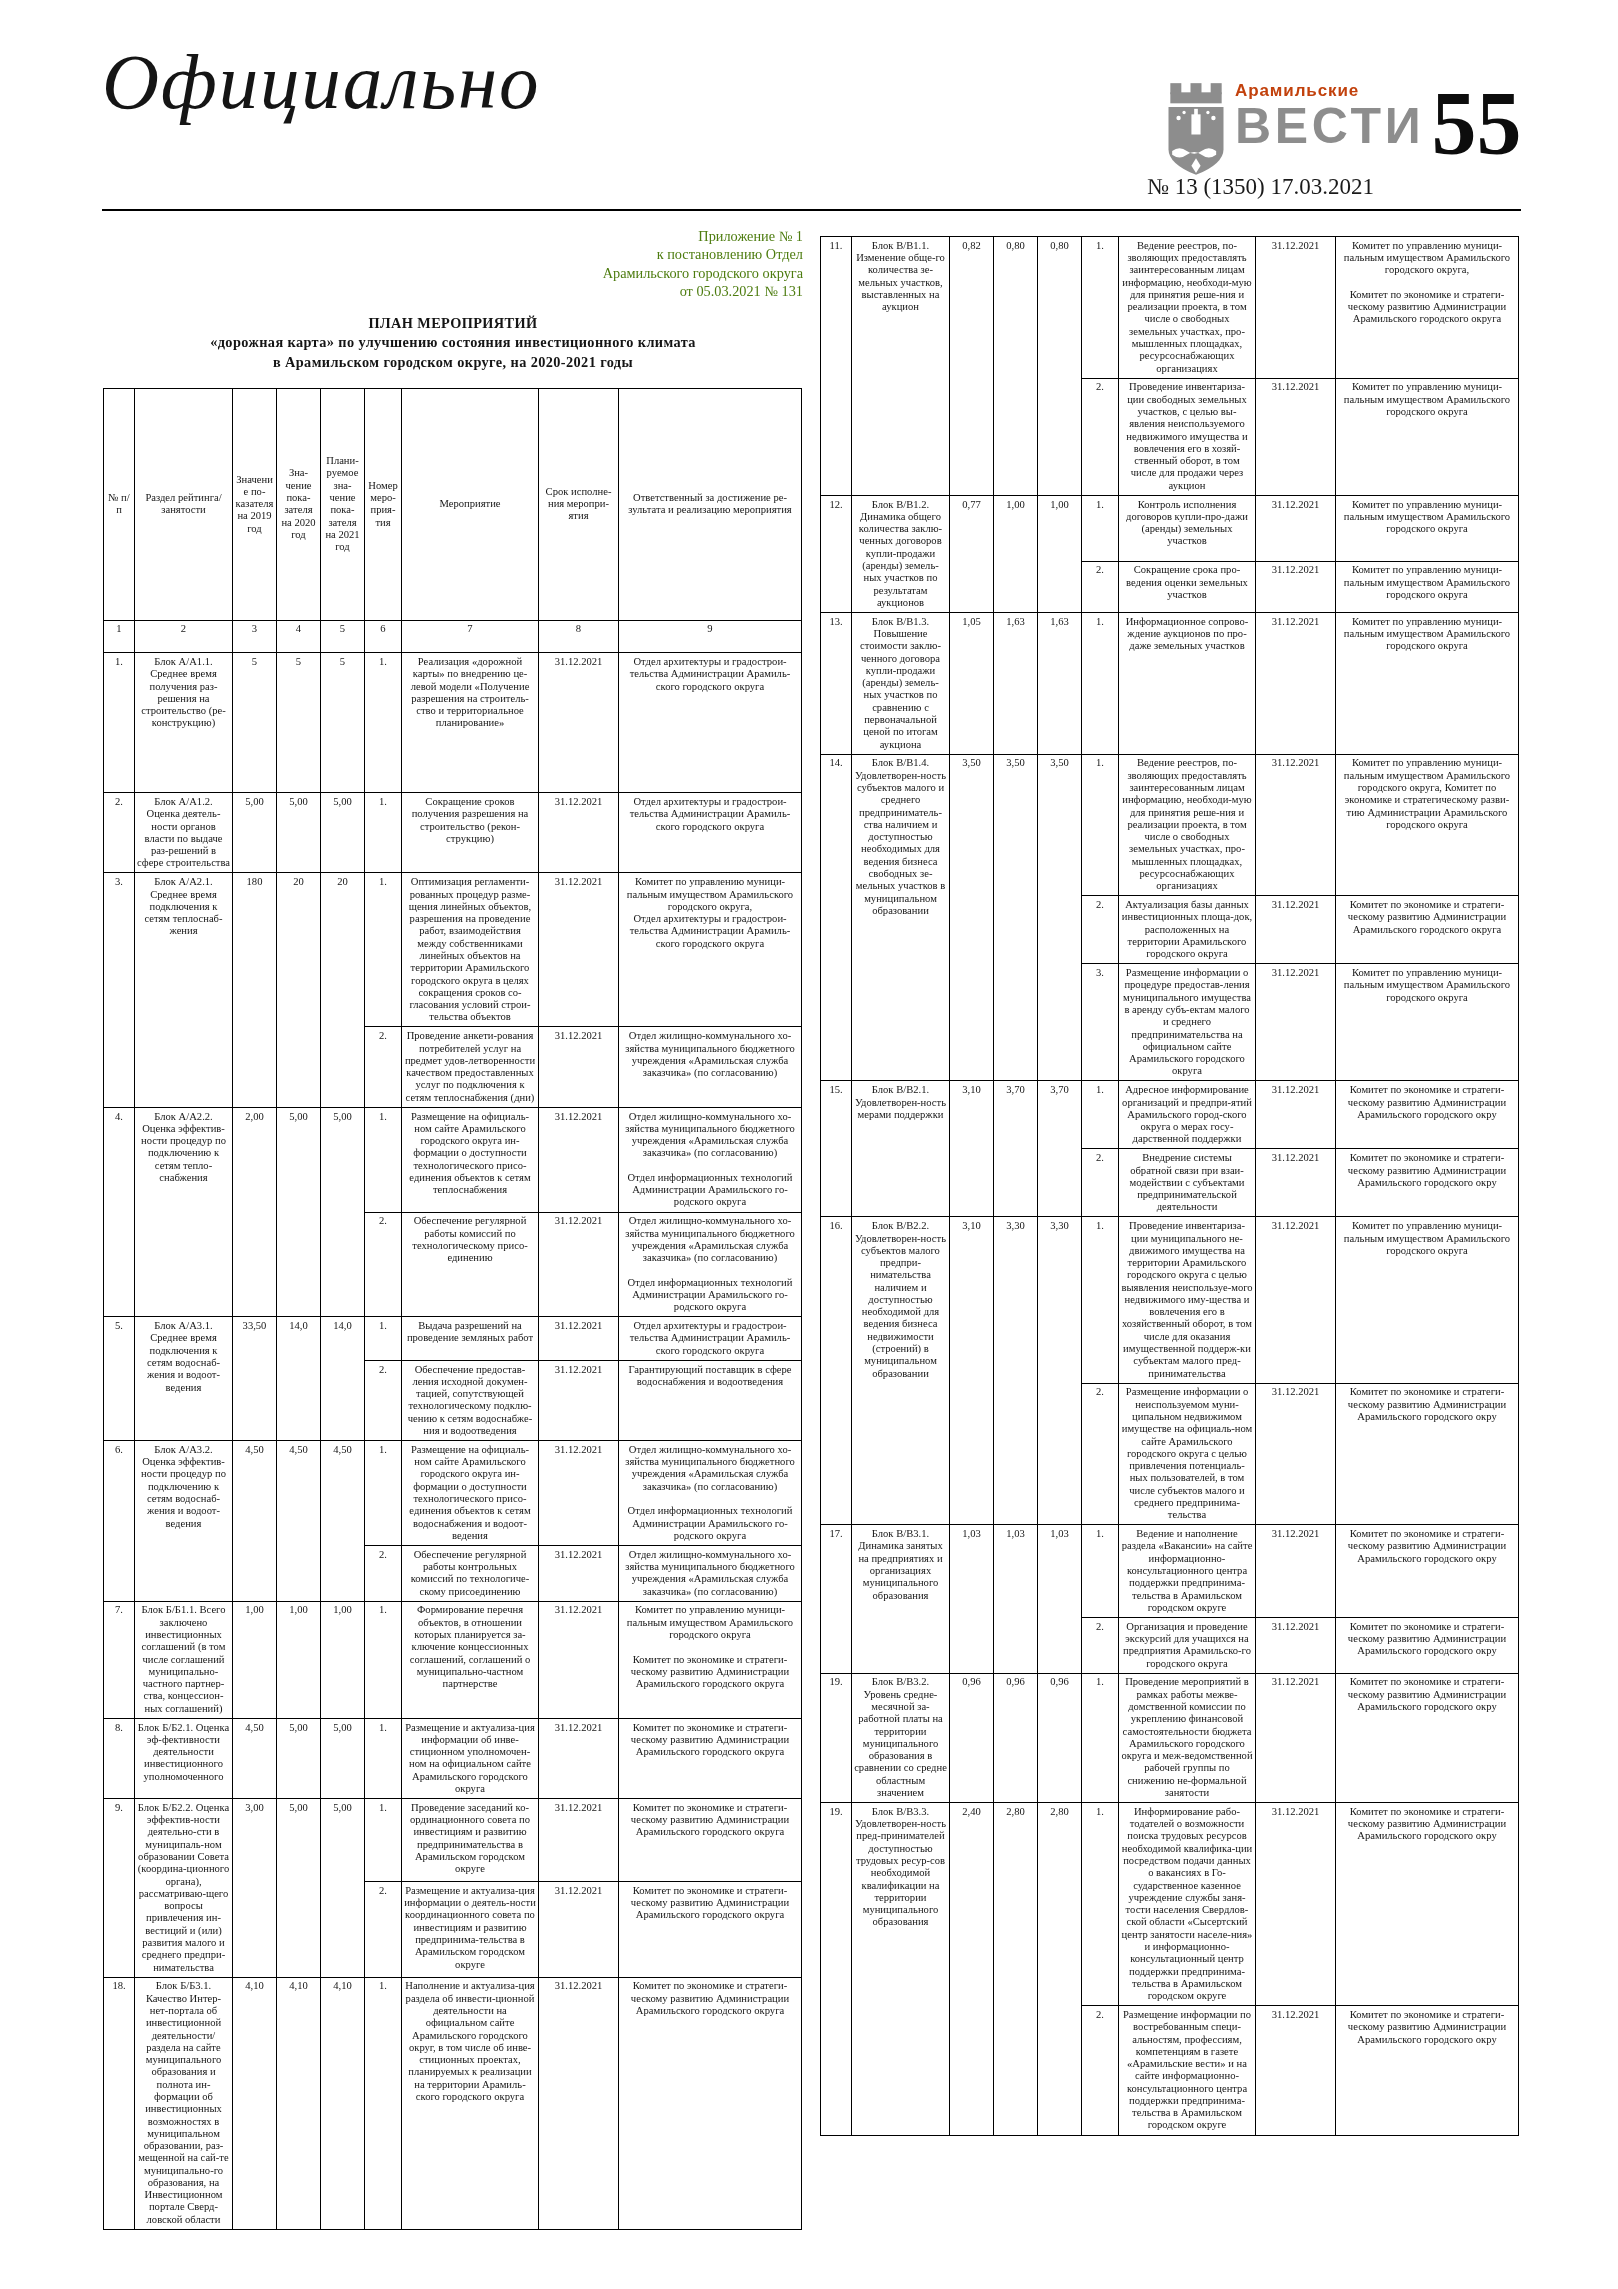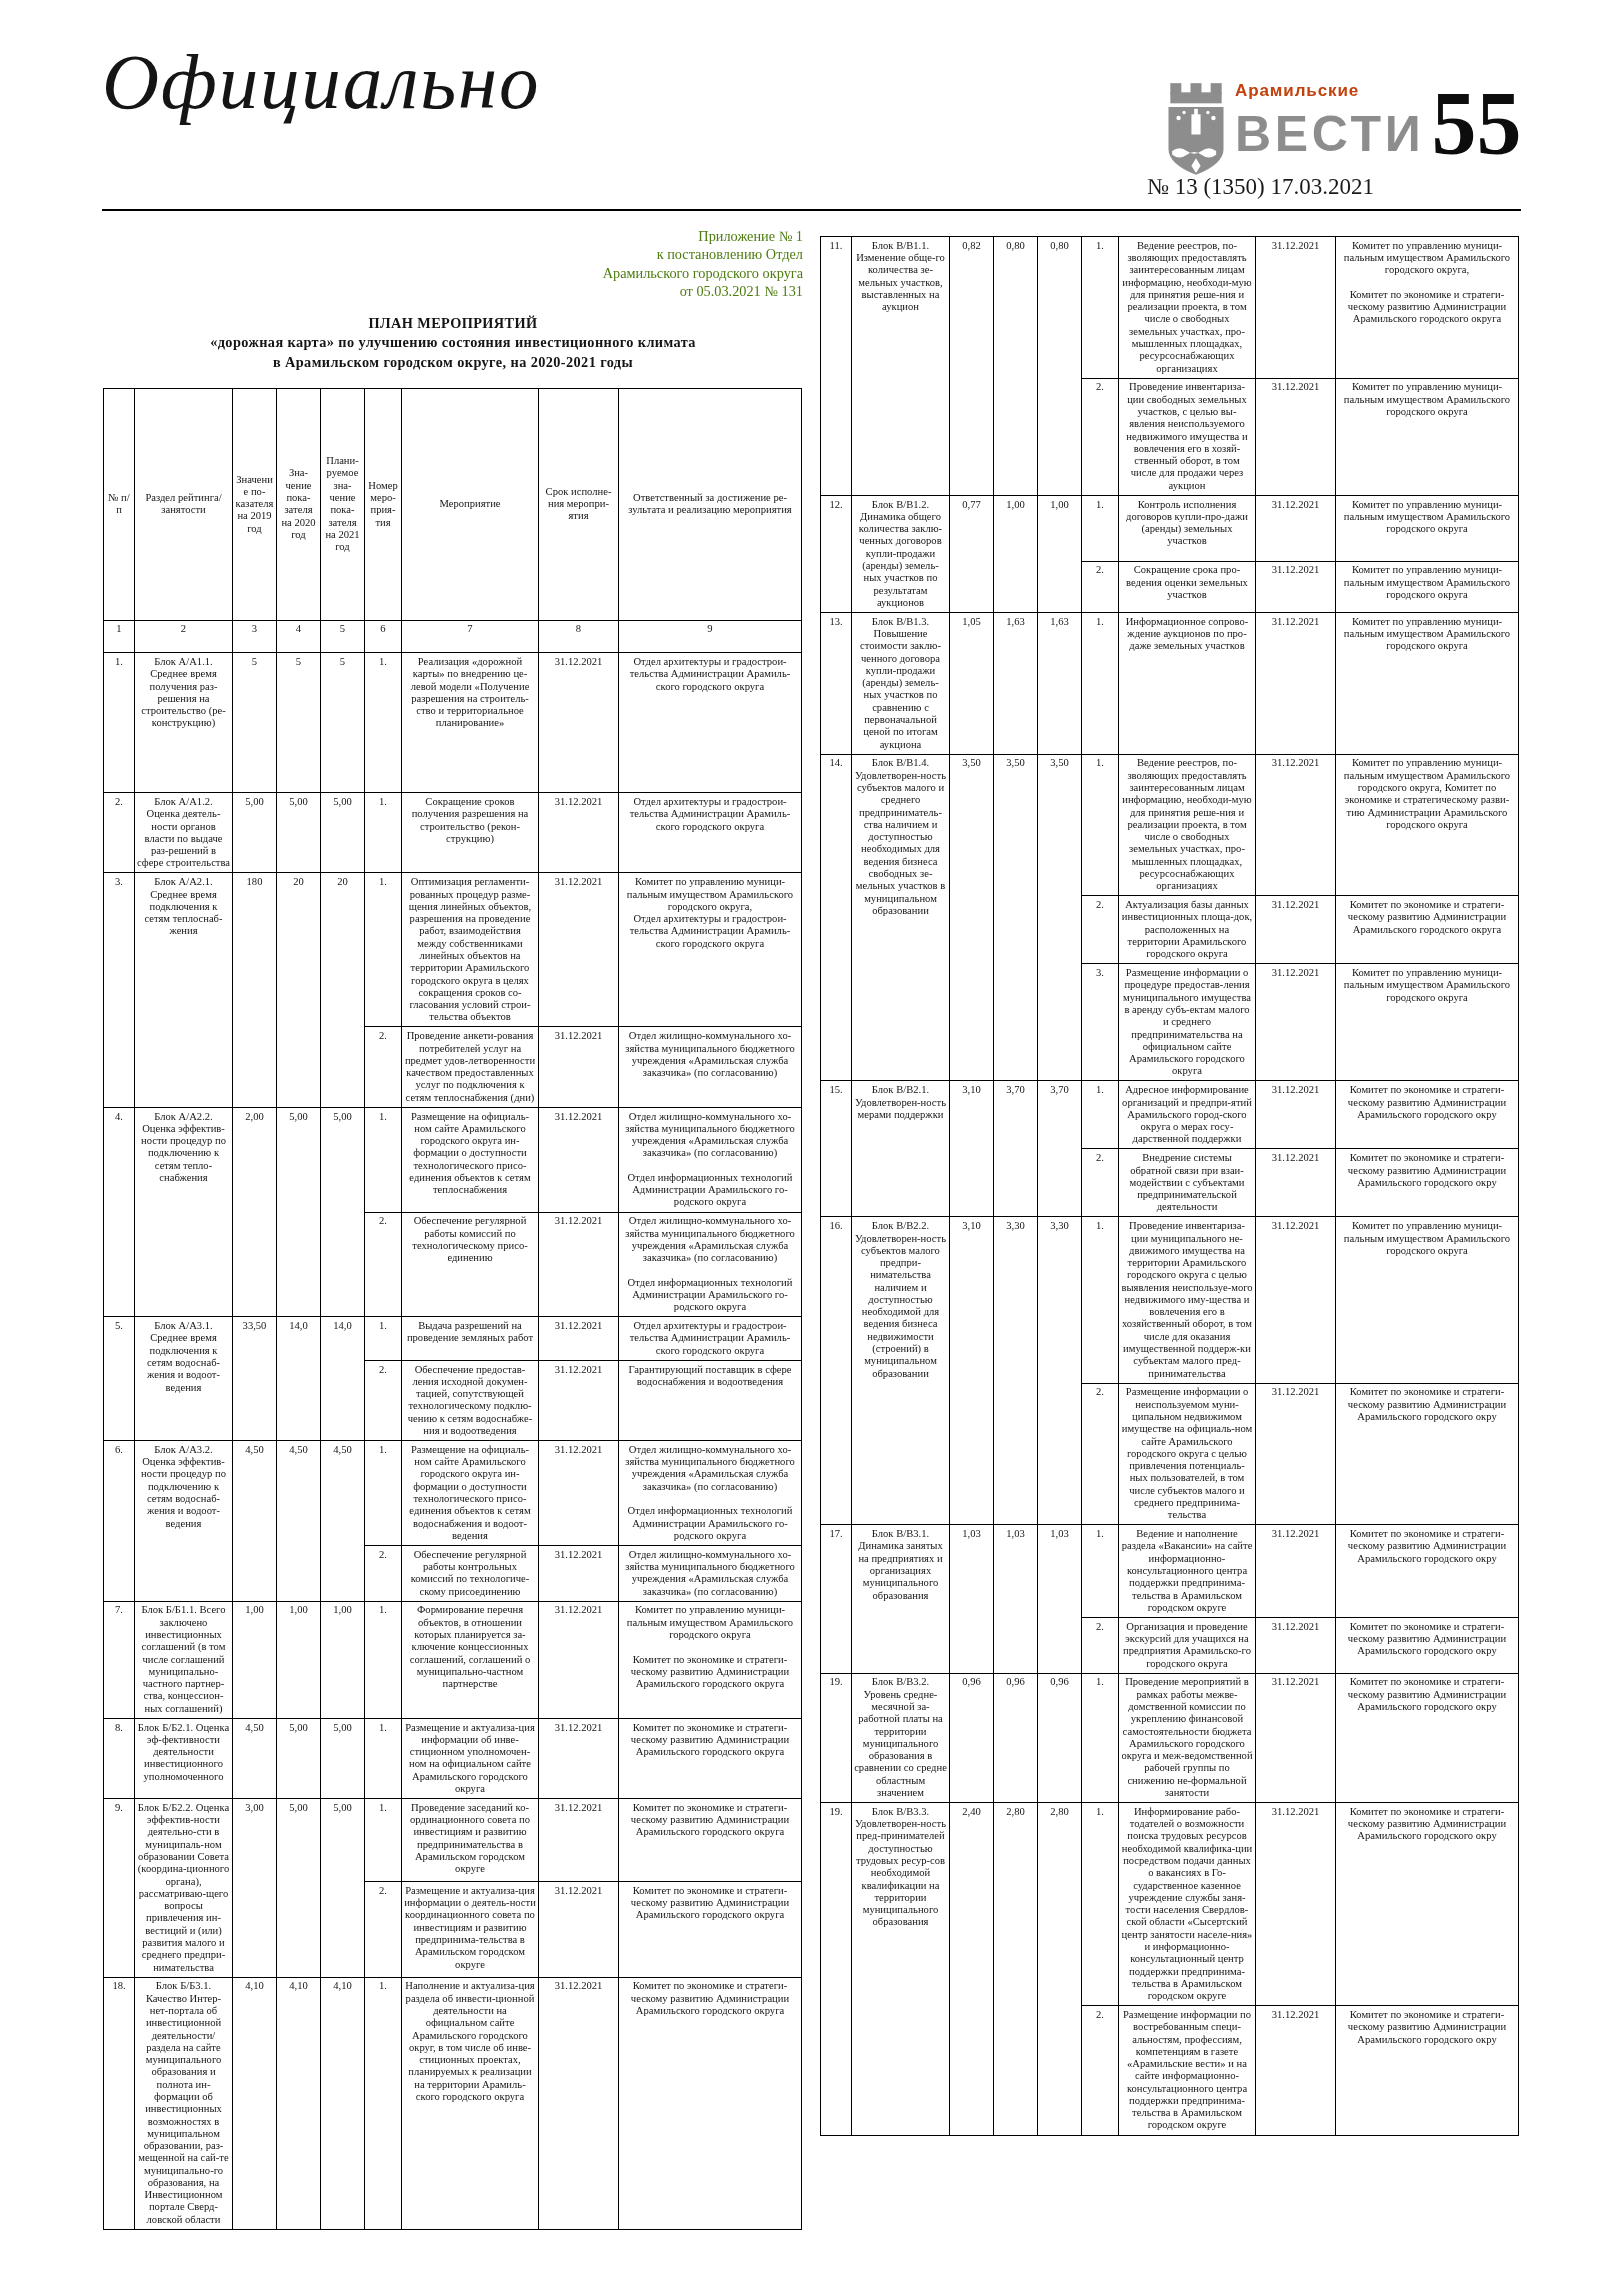--- a/index.html
+++ b/index.html
@@ -8,21 +8,21 @@
     font-family:"Liberation Serif", serif;color:#111;overflow:hidden;
   }
   
   .page-title{
     position:absolute;left:102px;top:37px;width:960px;text-align:left;
     font-size:79px;font-style:italic;font-family:"Liberation Serif", serif;
     color:#151515;letter-spacing:1.8px;
   }
   .brand{position:absolute;left:1235px;top:81px;font-family:"Liberation Sans", sans-serif;}
   .brand-top{font-size:17px;font-weight:bold;color:#c2410c;letter-spacing:0.9px;}
-  .brand-bottom{font-size:50px;font-weight:bold;color:#8d8d8d;letter-spacing:3.7px;line-height:1;margin-top:8px;}
+  .brand-bottom{font-size:50px;font-weight:bold;color:#8d8d8d;letter-spacing:3.7px;line-height:1;margin-top:0;}
   .issue-info{position:absolute;left:1147px;top:174px;font-size:23px;color:#1a1a1a;}
   .page-number{
     position:absolute;left:1421px;top:72px;width:111px;text-align:center;
     font-family:Liberation Serif, serif;font-weight:bold;font-size:90px;color:#0d0d0d;
   }
   .coat{position:absolute;left:1163px;top:81px;}
   .header-rule{position:absolute;left:102px;top:209px;width:1419px;height:1.8px;background:#000;}
   
   .annex{position:absolute;left:397px;top:227px;width:406px;text-align:right;
     font-size:14.3px;line-height:1.28;color:#4d7c0f;}

